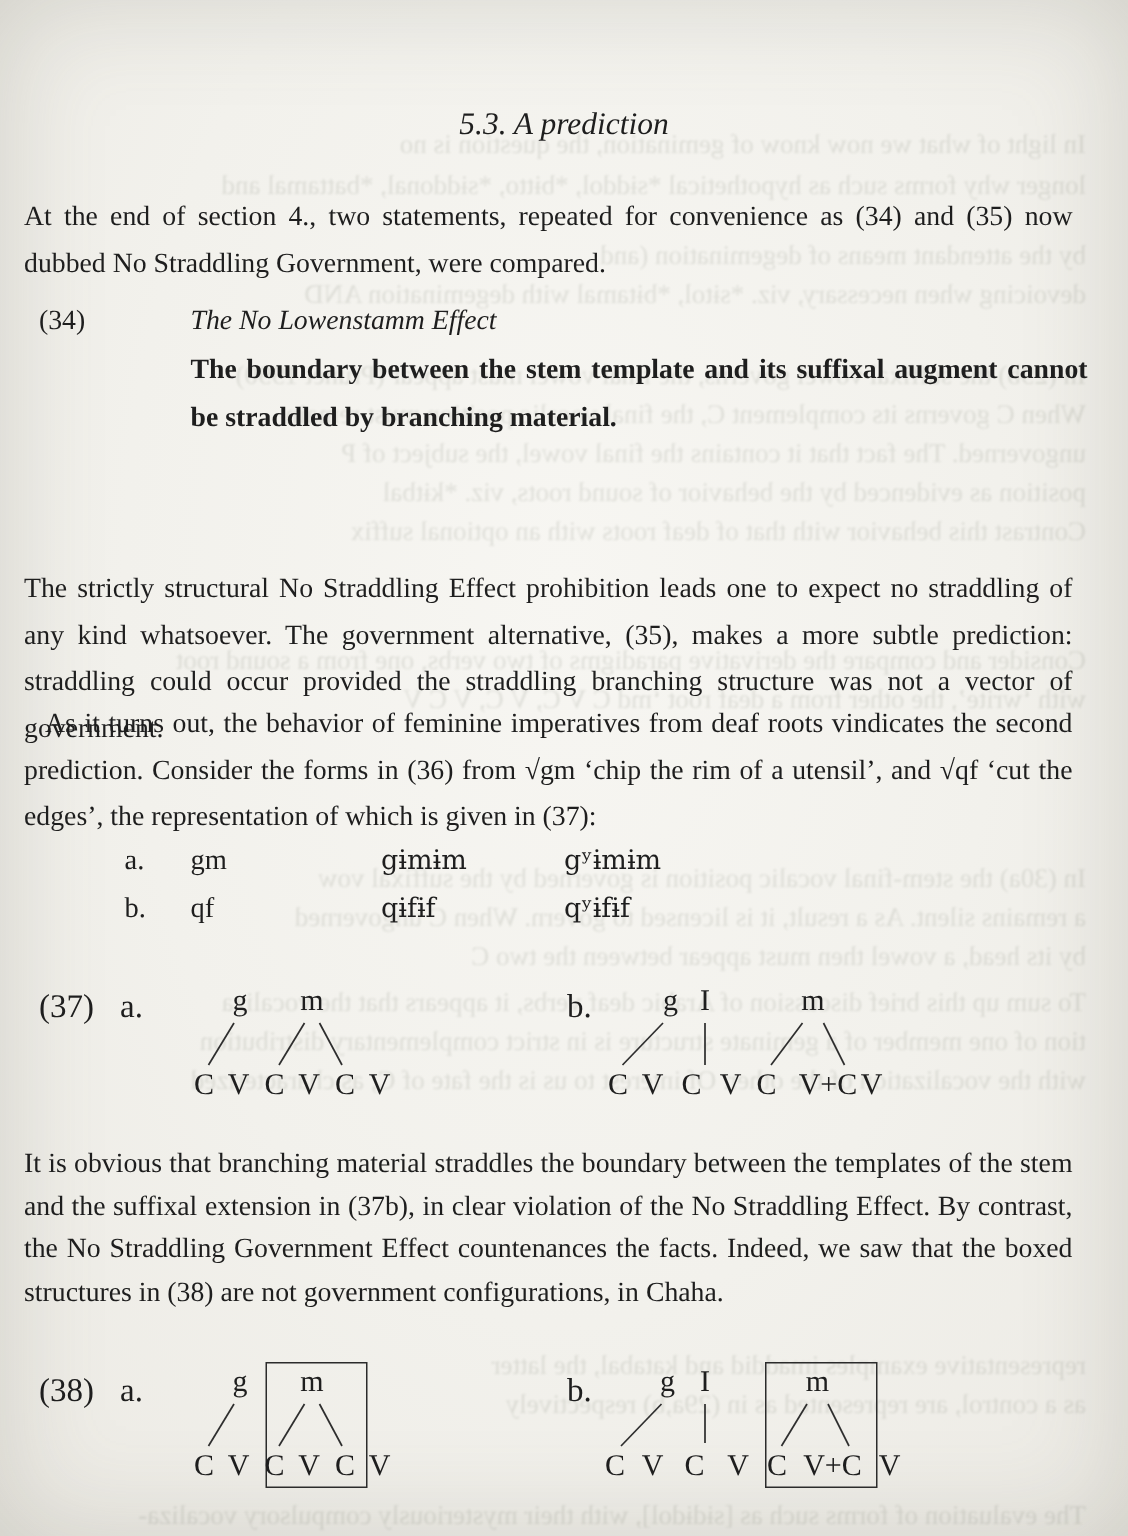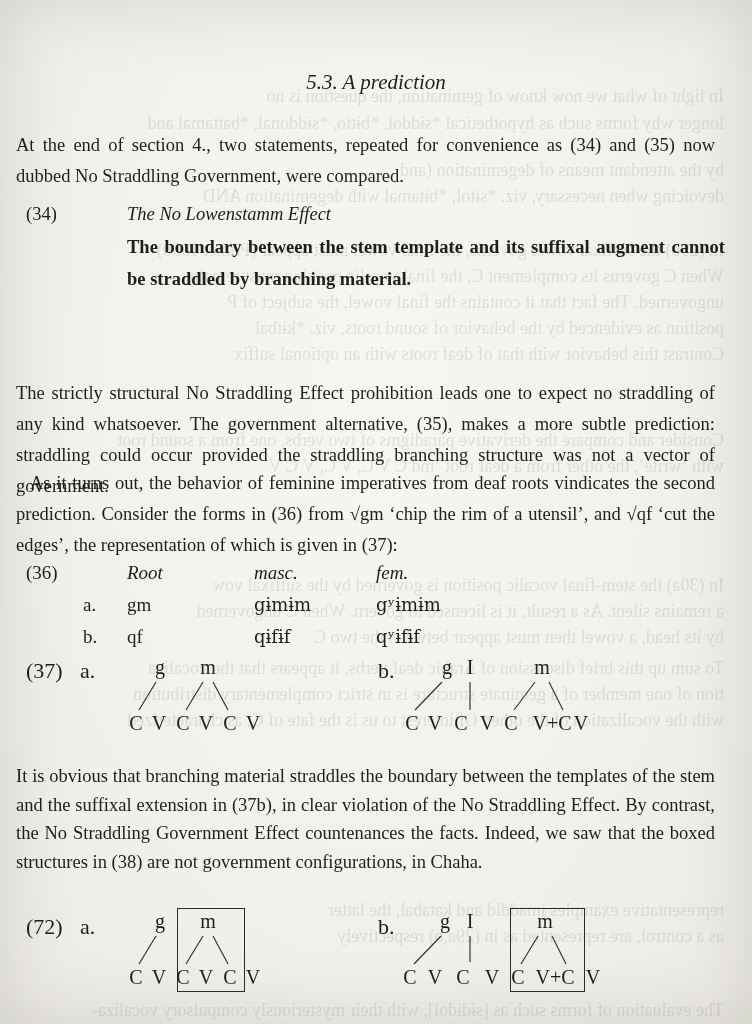--- a/index.html
+++ b/index.html
@@ -80,26 +80,20 @@
       <div class="itext">The boundary between the stem template and its suffixal augment cannot be straddled by branching material.</div>
     </div>
   </div>
 
 
   <div class="para" style="top:378px">The strictly structural No Straddling Effect prohibition leads one to expect no straddling of any kind whatsoever. The government alternative, (35), makes a more subtle prediction: straddling could occur provided the straddling branching structure was not a vector of government.</div>
 
   <div class="para indent" style="top:468px">As it turns out, the behavior of feminine imperatives from deaf roots vindicates the second prediction. Consider the forms in (36) from √gm ‘chip the rim of a utensil’, and √qf ‘cut the edges’, the representation of which is given in (37):</div>
 
   <div class="ex36">
-    <div class="exrow">
-      <span style="left:0">(36)</span>
-      <span class="ital" style="left:101px">Root</span>
-      <span class="ital" style="left:228px">masc.</span>
-      <span class="ital" style="left:350px">fem.</span>
-    </div>
     <div class="exrow" style="top:1px">
       <span style="left:57px">a.</span>
       <span style="left:101px">gm</span>
       <span class="ipa" style="left:228px">gɨmɨm</span>
       <span class="ipa" style="left:350px">gʸɨmɨm</span>
     </div>
     <div class="exrow" style="top:2px">
       <span style="left:57px">b.</span>
       <span style="left:101px">qf</span>
       <span class="ipa" style="left:228px">qɨfɨf</span>
@@ -141,21 +135,21 @@
     <span style="left:40px;top:56px">V</span>
     <span style="left:66px;top:56px">C</span>
     <span style="left:92px;top:56px">V</span>
     <span style="left:116px;top:56px">C</span>
     <span style="left:157px;top:56px">V+C</span>
     <span style="left:186px;top:56px">V</span>
   </div>
 
   <div class="para p4" style="top:762px">It is obvious that branching material straddles the boundary between the templates of the stem and the suffixal extension in (37b), in clear violation of the No Straddling Effect. By contrast, the No Straddling Government Effect countenances the facts. Indeed, we saw that the boxed structures in (38) are not government configurations, in Chaha.</div>
 
-  <span class="exlabel" style="left:26px;top:914px">(72)</span>
+  <span class="exlabel" style="left:26px;top:914px">(38)</span>
   <span class="exlabel" style="left:80px;top:914px">a.</span>
   <span class="exlabel" style="left:378px;top:914px">b.</span>
 
   <div class="tree" style="left:120px;top:910px;width:150px;height:86px">
     <div class="gov-box" style="left:57px;top:-2px;width:66px;height:82px"></div>
     <svg class="assoc" width="150" height="86" viewBox="0 0 150 86">
       <line x1="36" y1="26" x2="19" y2="54"></line>
       <line x1="83" y1="26" x2="66" y2="54"></line>
       <line x1="93" y1="26" x2="108" y2="54"></line>
     </svg>

